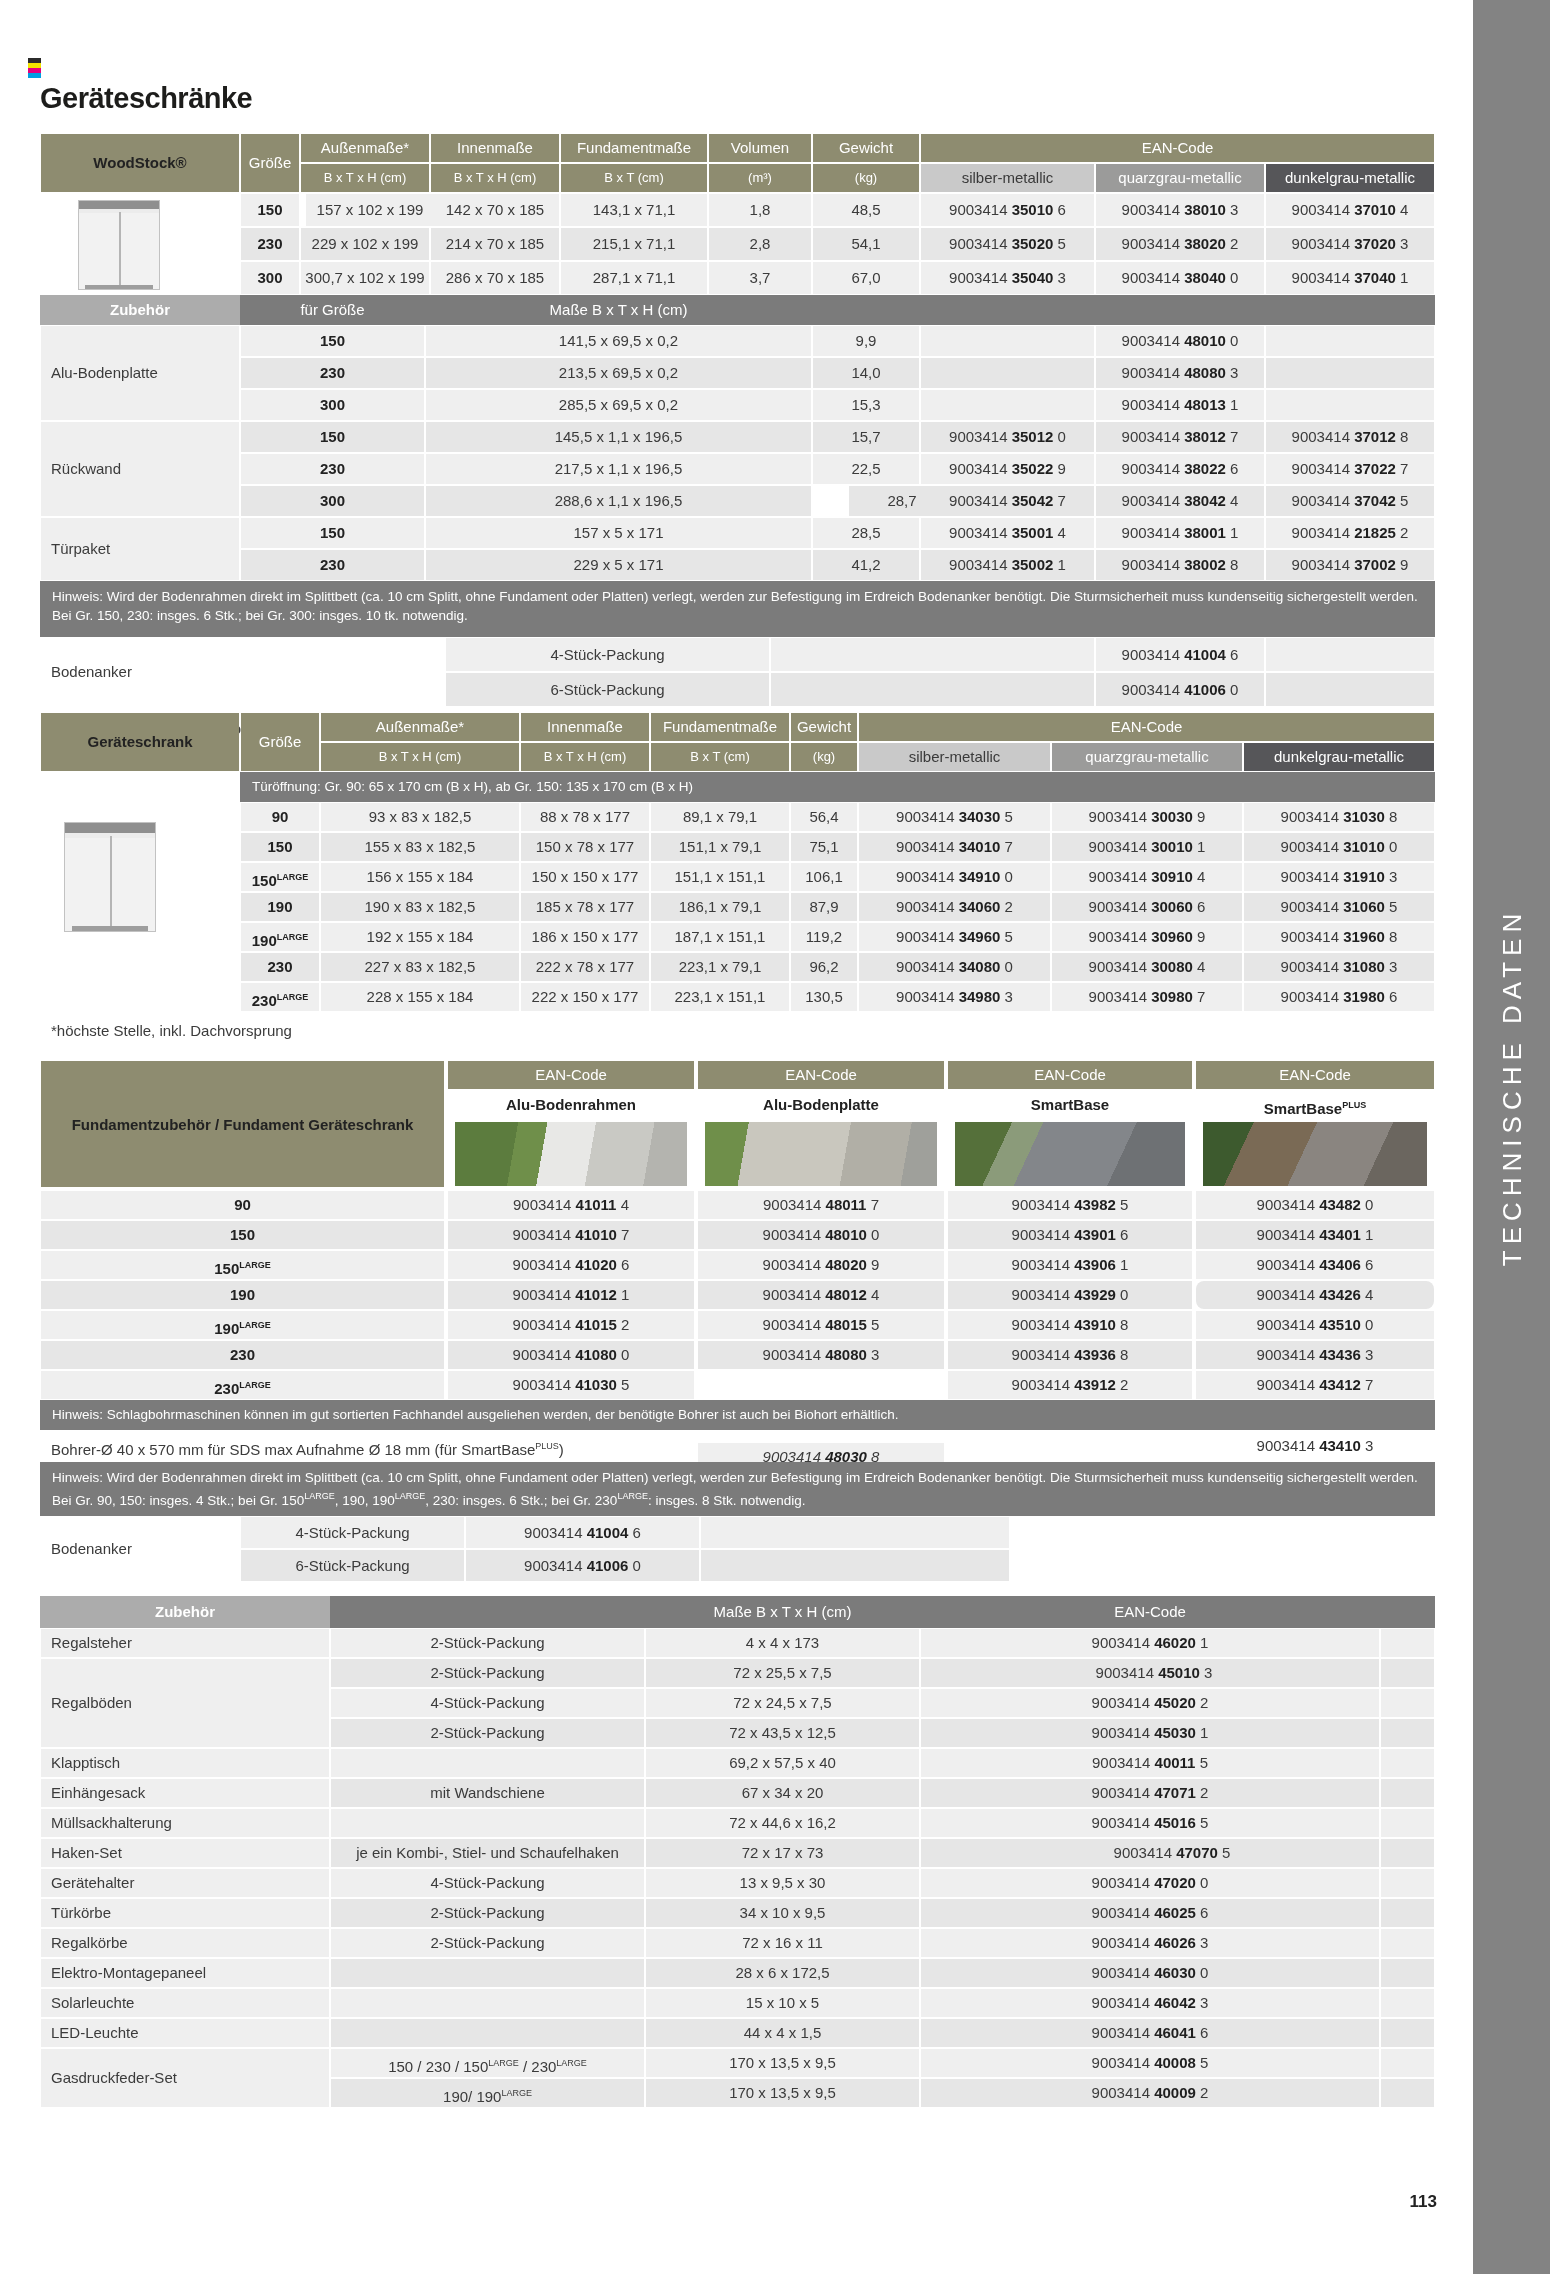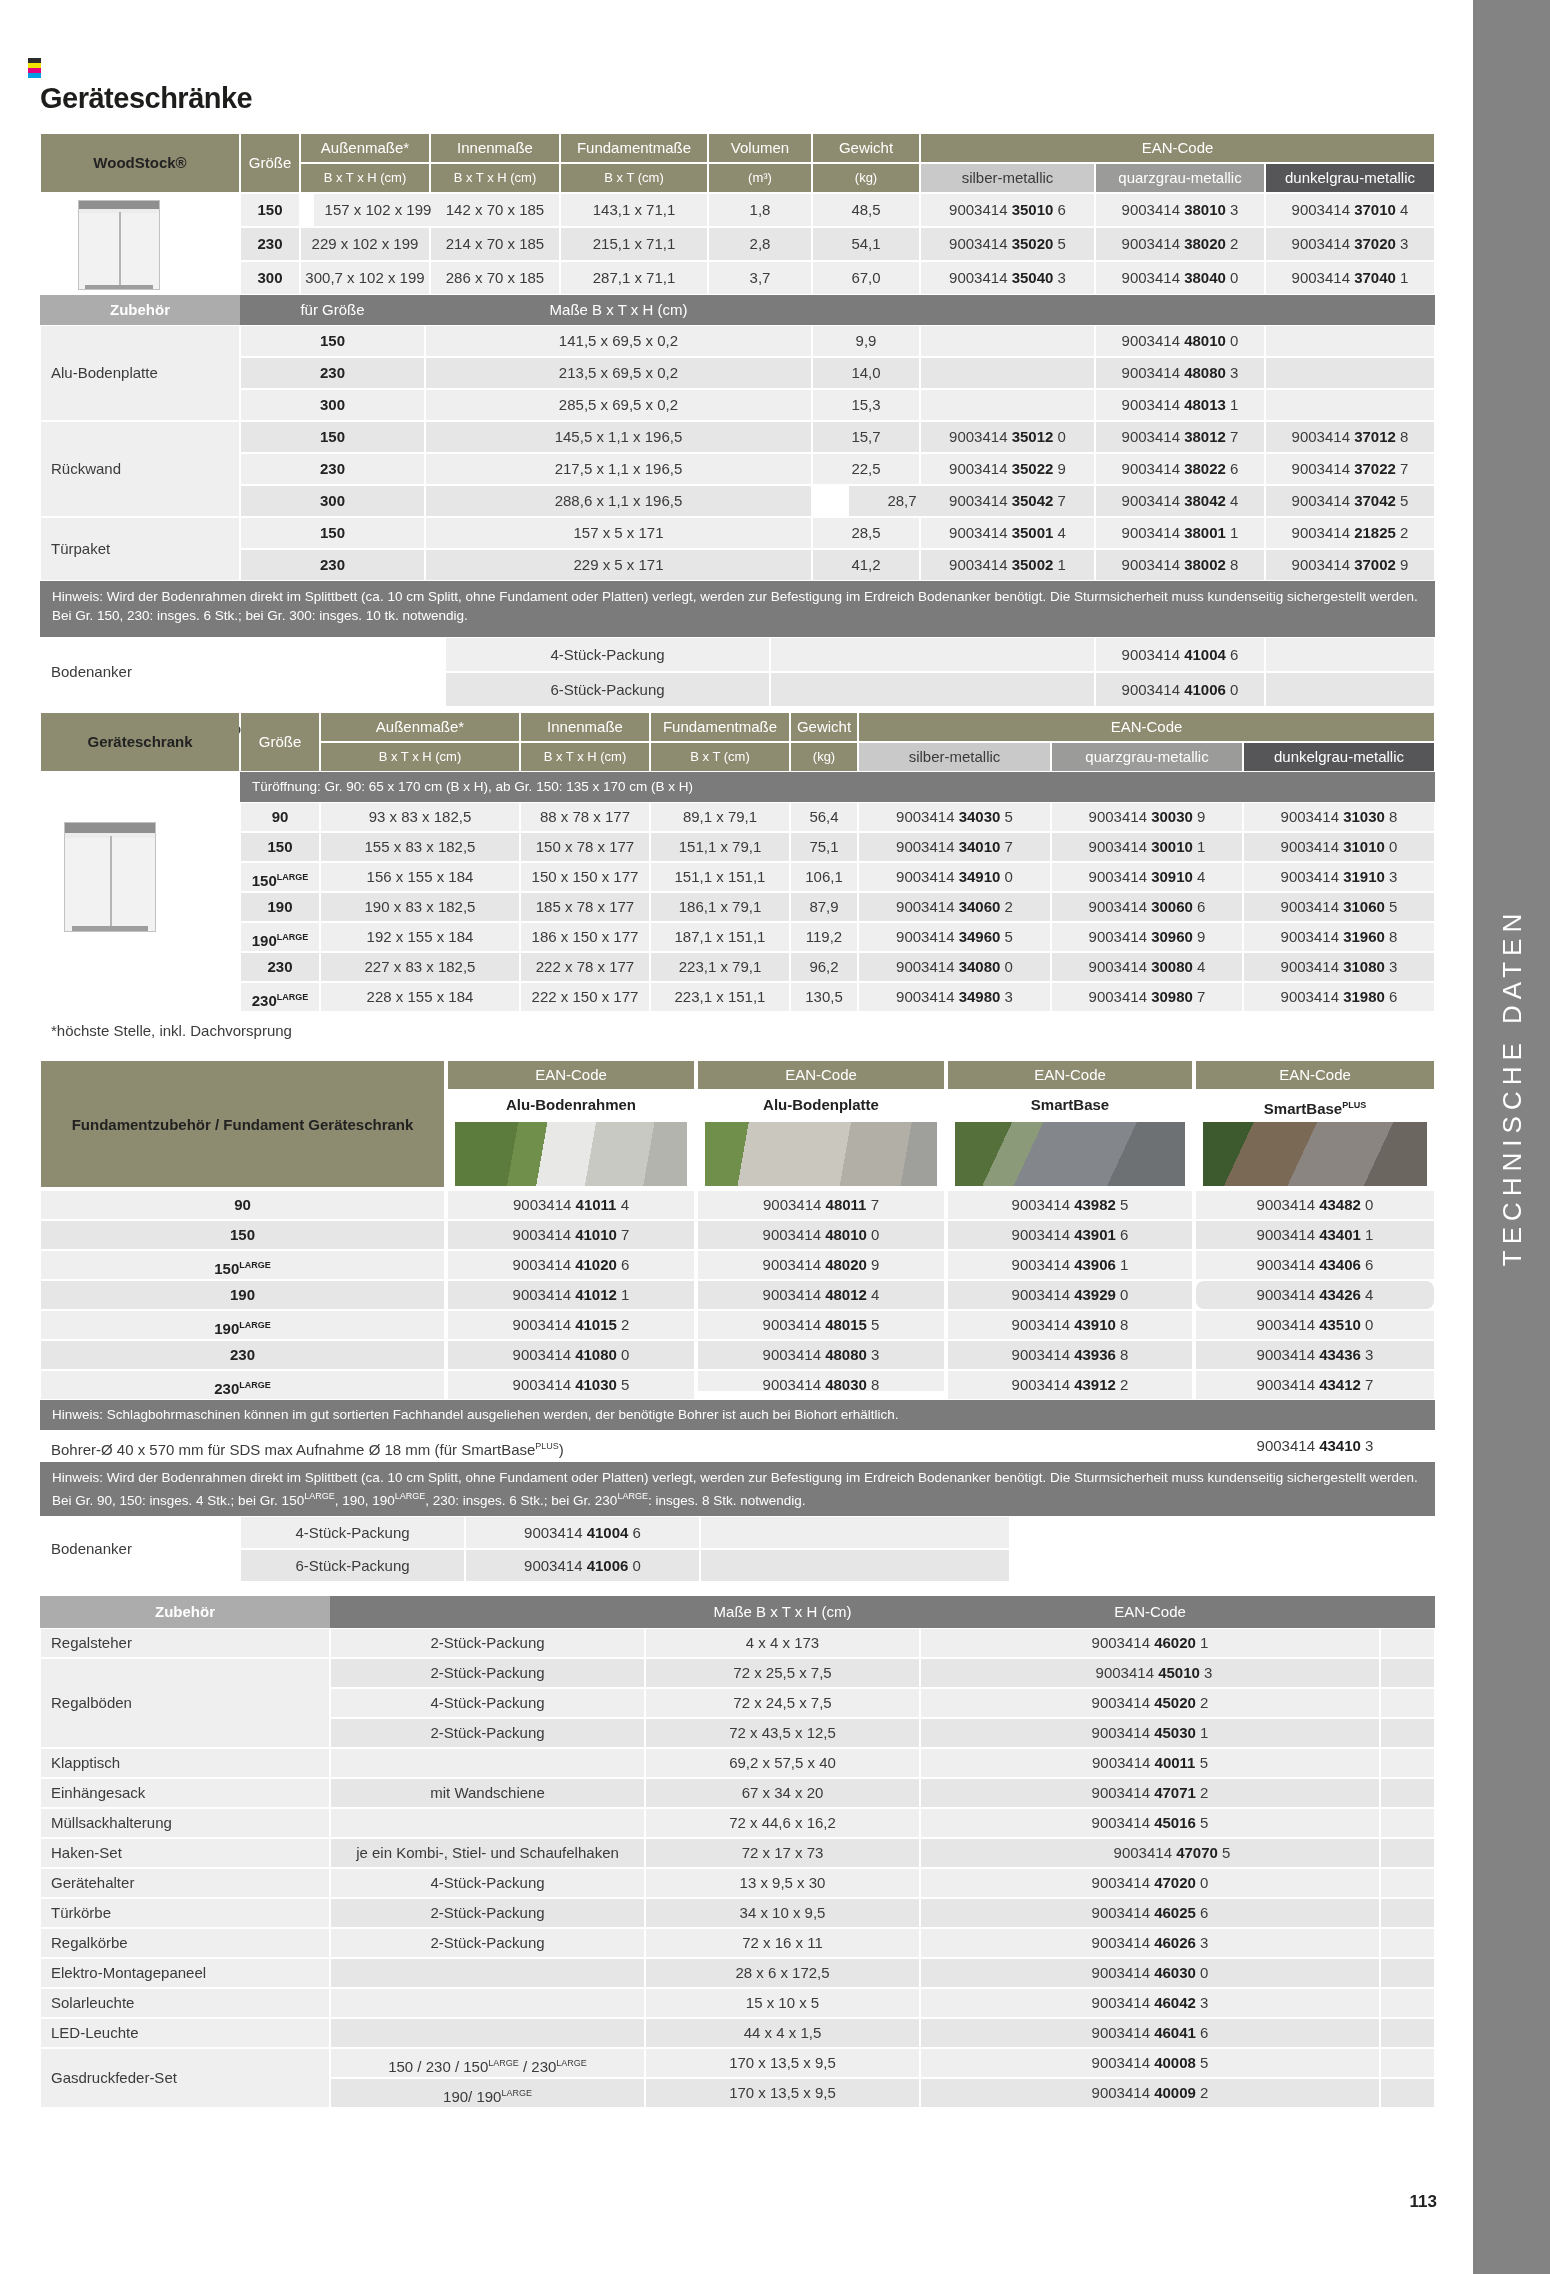--- a/index.html
+++ b/index.html
@@ -63,21 +63,21 @@
       <div class="cl ol sm" style="left: 561px; top: 164px; width: 146px; height: 28px; line-height: 28px;">B x T (cm)</div>
       <div class="cl ol" style="left: 709px; top: 134px; width: 102px; height: 28px; line-height: 28px;">Volumen</div>
       <div class="cl ol sm" style="left: 709px; top: 164px; width: 102px; height: 28px; line-height: 28px;">(m³)</div>
       <div class="cl ol" style="left: 813px; top: 134px; width: 106px; height: 28px; line-height: 28px;">Gewicht</div>
       <div class="cl ol sm" style="left: 813px; top: 164px; width: 106px; height: 28px; line-height: 28px;">(kg)</div>
       <div class="cl ol" style="left: 921px; top: 134px; width: 513px; height: 28px; line-height: 28px;">EAN-Code</div>
       <div class="cl sv" style="left: 921px; top: 164px; width: 173px; height: 28px; line-height: 28px;">silber-metallic</div>
       <div class="cl qz" style="left: 1096px; top: 164px; width: 168px; height: 28px; line-height: 28px;">quarzgrau-metallic</div>
       <div class="cl dg" style="left: 1266px; top: 164px; width: 168px; height: 28px; line-height: 28px;">dunkelgrau-metallic</div>
       <div class="cl lt b" style="left: 241px; top: 194px; width: 58px; height: 32px; line-height: 32px;">150</div>
-      <div class="cl lt" style="left: 314px; top: 194px; width: 128px; height: 32px; line-height: 32px;">157 x 102 x 199</div>
+      <div class="cl lt" style="left: 306px; top: 194px; width: 128px; height: 32px; line-height: 32px;">157 x 102 x 199</div>
       <div class="cl lt" style="left: 431px; top: 194px; width: 128px; height: 32px; line-height: 32px;">142 x 70 x 185</div>
       <div class="cl lt" style="left: 561px; top: 194px; width: 146px; height: 32px; line-height: 32px;">143,1 x 71,1</div>
       <div class="cl lt" style="left: 709px; top: 194px; width: 102px; height: 32px; line-height: 32px;">1,8</div>
       <div class="cl lt" style="left: 813px; top: 194px; width: 106px; height: 32px; line-height: 32px;">48,5</div>
       <div class="cl lt ean" style="left: 921px; top: 194px; width: 173px; height: 32px; line-height: 32px;">9003414 <b>35010</b>&nbsp;6</div>
       <div class="cl lt ean" style="left: 1096px; top: 194px; width: 168px; height: 32px; line-height: 32px;">9003414 <b>38010</b>&nbsp;3</div>
       <div class="cl lt ean" style="left: 1266px; top: 194px; width: 168px; height: 32px; line-height: 32px;">9003414 <b>37010</b>&nbsp;4</div>
       <div class="cl dk b" style="left: 241px; top: 228px; width: 58px; height: 32px; line-height: 32px;">230</div>
       <div class="cl dk" style="left: 301px; top: 228px; width: 128px; height: 32px; line-height: 32px;">229 x 102 x 199</div>
       <div class="cl dk" style="left: 431px; top: 228px; width: 128px; height: 32px; line-height: 32px;">214 x 70 x 185</div>
@@ -268,21 +268,21 @@
       <div class="cl lt ean" style="left: 698px; top: 1311px; width: 246px; height: 28px; line-height: 28px;">9003414 <b>48015</b>&nbsp;5</div>
       <div class="cl lt ean" style="left: 948px; top: 1311px; width: 244px; height: 28px; line-height: 28px;">9003414 <b>43910</b>&nbsp;8</div>
       <div class="cl lt ean" style="left: 1196px; top: 1311px; width: 238px; height: 28px; line-height: 28px;">9003414 <b>43510</b>&nbsp;0</div>
       <div class="cl dk b" style="left: 41px; top: 1341px; width: 403px; height: 28px; line-height: 28px;">230</div>
       <div class="cl dk ean" style="left: 448px; top: 1341px; width: 246px; height: 28px; line-height: 28px;">9003414 <b>41080</b>&nbsp;0</div>
       <div class="cl dk ean" style="left: 698px; top: 1341px; width: 246px; height: 28px; line-height: 28px;">9003414 <b>48080</b>&nbsp;3</div>
       <div class="cl dk ean" style="left: 948px; top: 1341px; width: 244px; height: 28px; line-height: 28px;">9003414 <b>43936</b>&nbsp;8</div>
       <div class="cl dk ean" style="left: 1196px; top: 1341px; width: 238px; height: 28px; line-height: 28px;">9003414 <b>43436</b>&nbsp;3</div>
       <div class="cl lt b" style="left: 41px; top: 1371px; width: 403px; height: 28px; line-height: 28px;">230<sup>LARGE</sup></div>
       <div class="cl lt ean" style="left: 448px; top: 1371px; width: 246px; height: 28px; line-height: 28px;">9003414 <b>41030</b>&nbsp;5</div>
-      <div class="cl lt ean" style="left: 698px; top: 1371px; width: 246px; height: 20px; line-height: 28px;">9003414 <b>48030</b>&nbsp;8</div>
+      <div class="cl lt ean" style="left: 698px; top: 1443px; width: 246px; height: 20px; line-height: 28px; font-style: italic;">9003414 <b>48030</b>&nbsp;8</div>
       <div class="cl lt ean" style="left: 948px; top: 1371px; width: 244px; height: 28px; line-height: 28px;">9003414 <b>43912</b>&nbsp;2</div>
       <div class="cl lt ean" style="left: 1196px; top: 1371px; width: 238px; height: 28px; line-height: 28px;">9003414 <b>43412</b>&nbsp;7</div>
       <div class="cl gr band" style="left: 40px; top: 1400px; width: 1395px; height: 30px; line-height: 18px;">Hinweis: Schlagbohrmaschinen können im gut sortierten Fachhandel ausgeliehen werden, der benötigte Bohrer ist auch bei Biohort erhältlich.</div>
       <div class="cl plain l" style="left: 41px; top: 1431px; width: 858px; height: 30px; line-height: 30px;">Bohrer-Ø 40 x 570 mm für SDS max Aufnahme Ø 18 mm (für SmartBase<sup>PLUS</sup>)</div>
       <div class="cl plain ean" style="left: 1196px; top: 1431px; width: 238px; height: 30px; line-height: 30px;">9003414 <b>43410</b>&nbsp;3</div>
       <div class="cl gr band" style="left: 40px; top: 1462px; width: 1395px; height: 54px;">Hinweis: Wird der Bodenrahmen direkt im Splittbett (ca. 10 cm Splitt, ohne Fundament oder Platten) verlegt, werden zur Befestigung im Erdreich Bodenanker benötigt. Die Sturmsicherheit muss kundenseitig sichergestellt werden. Bei Gr. 90, 150: insges. 4 Stk.; bei Gr. 150<sup>LARGE</sup>, 190, 190<sup>LARGE</sup>, 230: insges. 6 Stk.; bei Gr. 230<sup>LARGE</sup>: insges. 8 Stk. notwendig.</div>
       <div class="cl plain l" style="left: 41px; top: 1517px; width: 198px; height: 64px; line-height: 64px;">Bodenanker</div>
       <div class="cl lt" style="left: 241px; top: 1517px; width: 223px; height: 31px; line-height: 31px;">4-Stück-Packung</div>
       <div class="cl lt ean" style="left: 466px; top: 1517px; width: 233px; height: 31px; line-height: 31px;">9003414 <b>41004</b>&nbsp;6</div>
       <div class="cl lt" style="left: 701px; top: 1517px; width: 308px; height: 31px; line-height: 31px;"></div>

